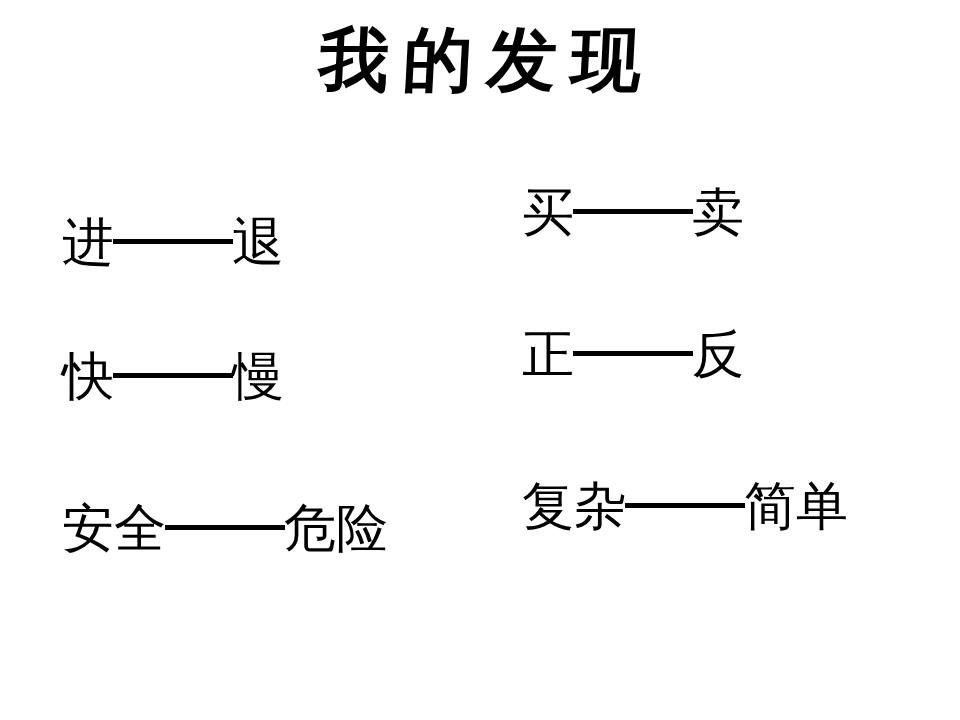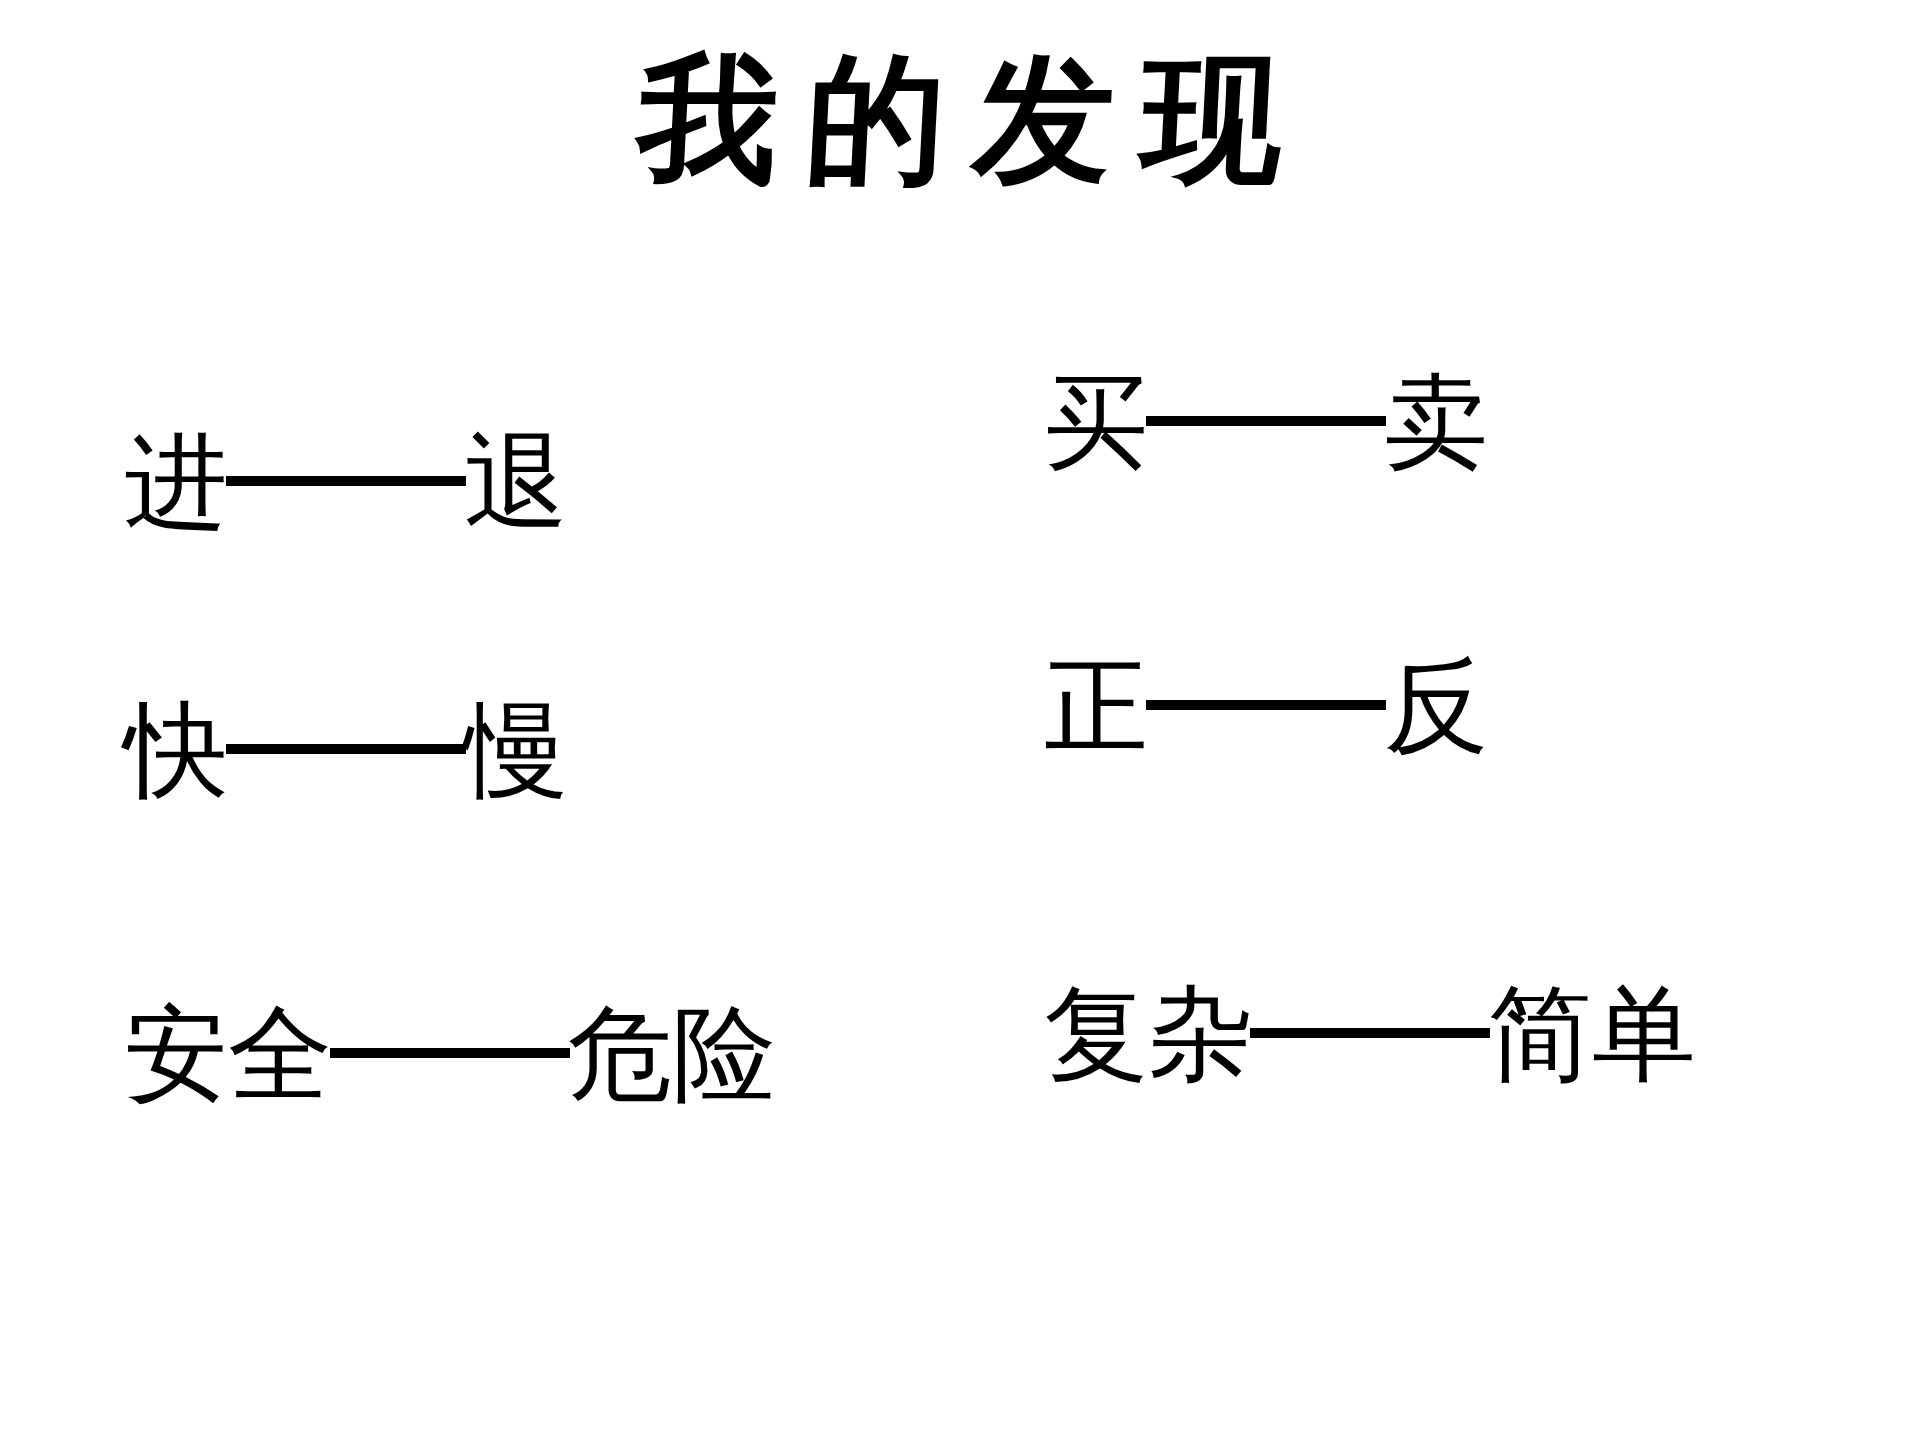--- a/index.html
+++ b/index.html
@@ -68,21 +68,21 @@
   }
 
   
   .pair-column.left  .pair-row.r0 { top: 212px; }
   .pair-column.left  .pair-row.r1 { top: 346px; }
   .pair-column.left  .pair-row.r2 { top: 498px; }
 
   
   .pair-column.right .pair-row.r0 { top: 182px; }
   .pair-column.right .pair-row.r1 { top: 324px; }
-  .pair-column.right .pair-row.r2 { top: 488px; }
+  .pair-column.right .pair-row.r2 { top: 476px; }
 
   .word {
     display: inline-block;
     vertical-align: baseline;
   }
 
   
   .dash {
     display: inline-block;
     width: 120px;

